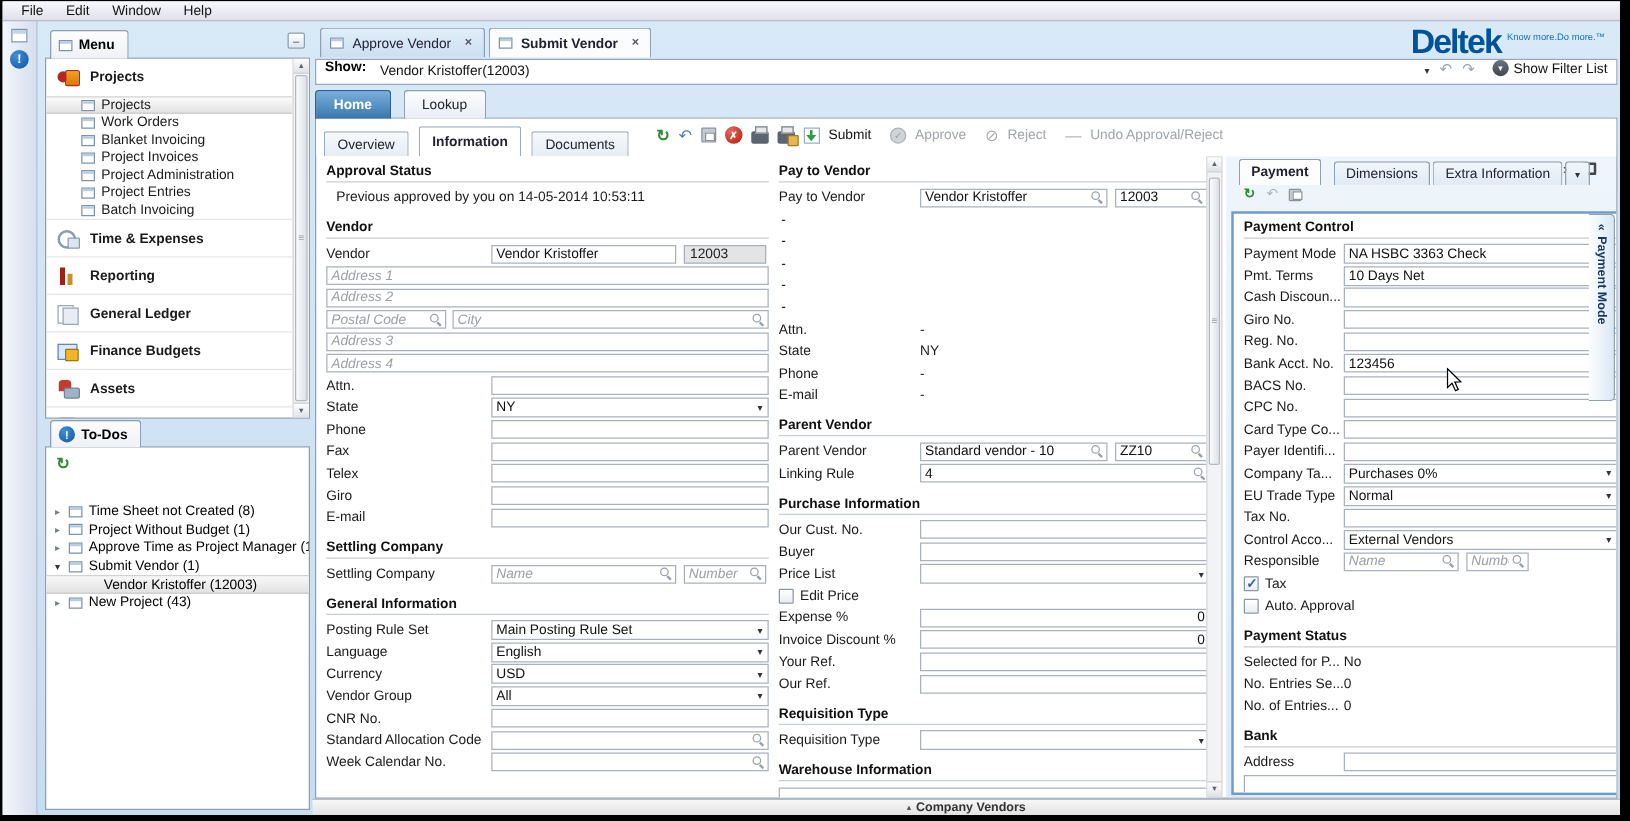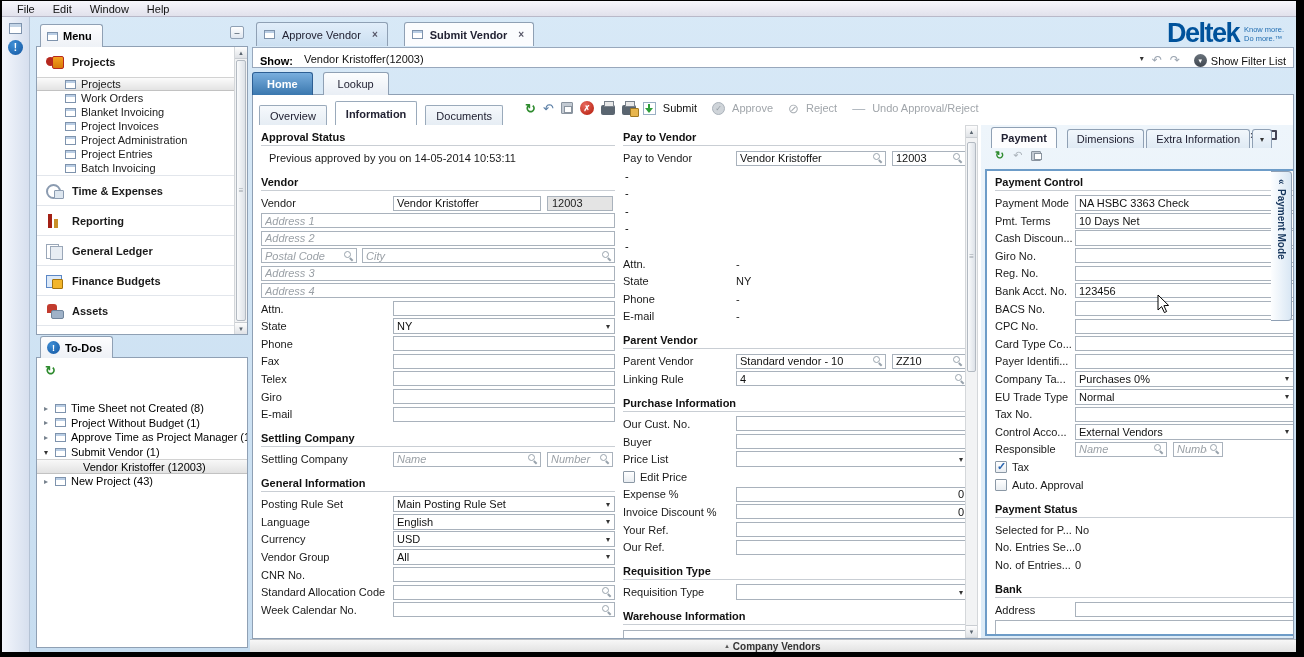--- a/index.html
+++ b/index.html
@@ -47,29 +47,29 @@
 #todos-panel{position:absolute;left:6px;right:4px;top:340px;bottom:4px;background:#fff;border:1px solid #8fa0b4;overflow:hidden}
 #todo-refresh{margin:6px 0 0 8px;display:inline-block}
 #todo-list{margin-top:22px}
 .todoitem{display:flex;align-items:center;height:14.6px;font-size:11px;padding-left:7px;white-space:nowrap}
 .todoitem .tri{width:11px;color:#75808c;font-size:8px;flex:none}
 .todoitem .tri.exp{color:#333}
 .todoitem.child{padding-left:46px}
 .todoitem.sel{background:linear-gradient(#f8f8f8,#e2e2e2);border-top:1px solid #d2d2d2;border-bottom:1px solid #c2c2c2}
 
 #main{position:absolute;left:248px;top:16px;right:0;bottom:0}
-#wtabs{position:absolute;left:6px;top:5px;height:33px;display:flex;gap:16px;z-index:2}
+#wtabs{position:absolute;left:6px;top:5px;height:33px;display:flex;gap:3px;z-index:2}
 .wtab{display:flex;align-items:center;height:24px;padding:0 7px;border:1px solid #8fa0b4;border-bottom:none;border-radius:3px 3px 0 0;background:linear-gradient(#e2eefa,#cbdff1);font-size:11px;color:#223}
 .wtab.act{background:#fbfcfe;font-weight:bold}
 .wlbl{margin:0 9px 0 2px;white-space:nowrap}
 .wx{color:#556;font-size:10px;padding:0 2px;font-weight:bold}
 #brand{position:absolute;right:12px;top:1px;display:flex;align-items:flex-start}
 #brandname{font-size:27px;font-weight:bold;color:#00529b;letter-spacing:-1.5px;line-height:30px}
-#brandtag{display:flex;flex-direction:column;font-size:7.5px;color:#1f6cb0;margin:8px 0 0 5px;line-height:8.5px}
-#showbar{position:absolute;left:2px;right:2px;top:30px;height:21px;background:#fff;border:1px solid #98a8bc;display:flex;align-items:flex-end;padding:0 7px;font-size:11px;z-index:1}
+#brandtag{display:flex;flex-direction:row;font-size:7.5px;color:#1f6cb0;margin:8px 0 0 5px;line-height:8.5px}
+#showbar{position:absolute;left:2px;right:2px;top:30px;height:21px;background:#fff;border:1px solid #98a8bc;display:flex;align-items:flex-start;padding:0 7px;font-size:11px;z-index:1}
 #showlbl{font-weight:bold;margin-right:7px}
 #showcombo{flex:1;display:flex;align-items:center;height:17px;padding:0 4px}
 #showcombo .cval{flex:1;color:#111}
 .dda{font-size:8px;color:#333;flex:none}
 .histarr{color:#9aa4b0;font-size:12px;margin:0 4px}
 #sfl{display:flex;align-items:center;font-size:11px;margin-left:10px;color:#111;white-space:nowrap}
 .sflic{width:13px;height:13px;border-radius:50%;background:linear-gradient(#6a737c,#3f464e);color:#fff;font-size:7px;display:flex;align-items:center;justify-content:center;margin-right:4px}
 #viewtabs{position:absolute;left:2px;top:55px;height:23px;display:flex;gap:2px;z-index:2}
 .vtab{height:23px;padding:0 14px;display:flex;align-items:center;font-size:11px;border:1px solid #8fa0b4;border-bottom:none;border-radius:3px 3px 0 0;background:linear-gradient(#fcfdfe,#e9eef5);color:#223}
 .vtab.act{background:linear-gradient(#79aede,#3a77ae);color:#fff;font-weight:bold;border-color:#2d5f94}

